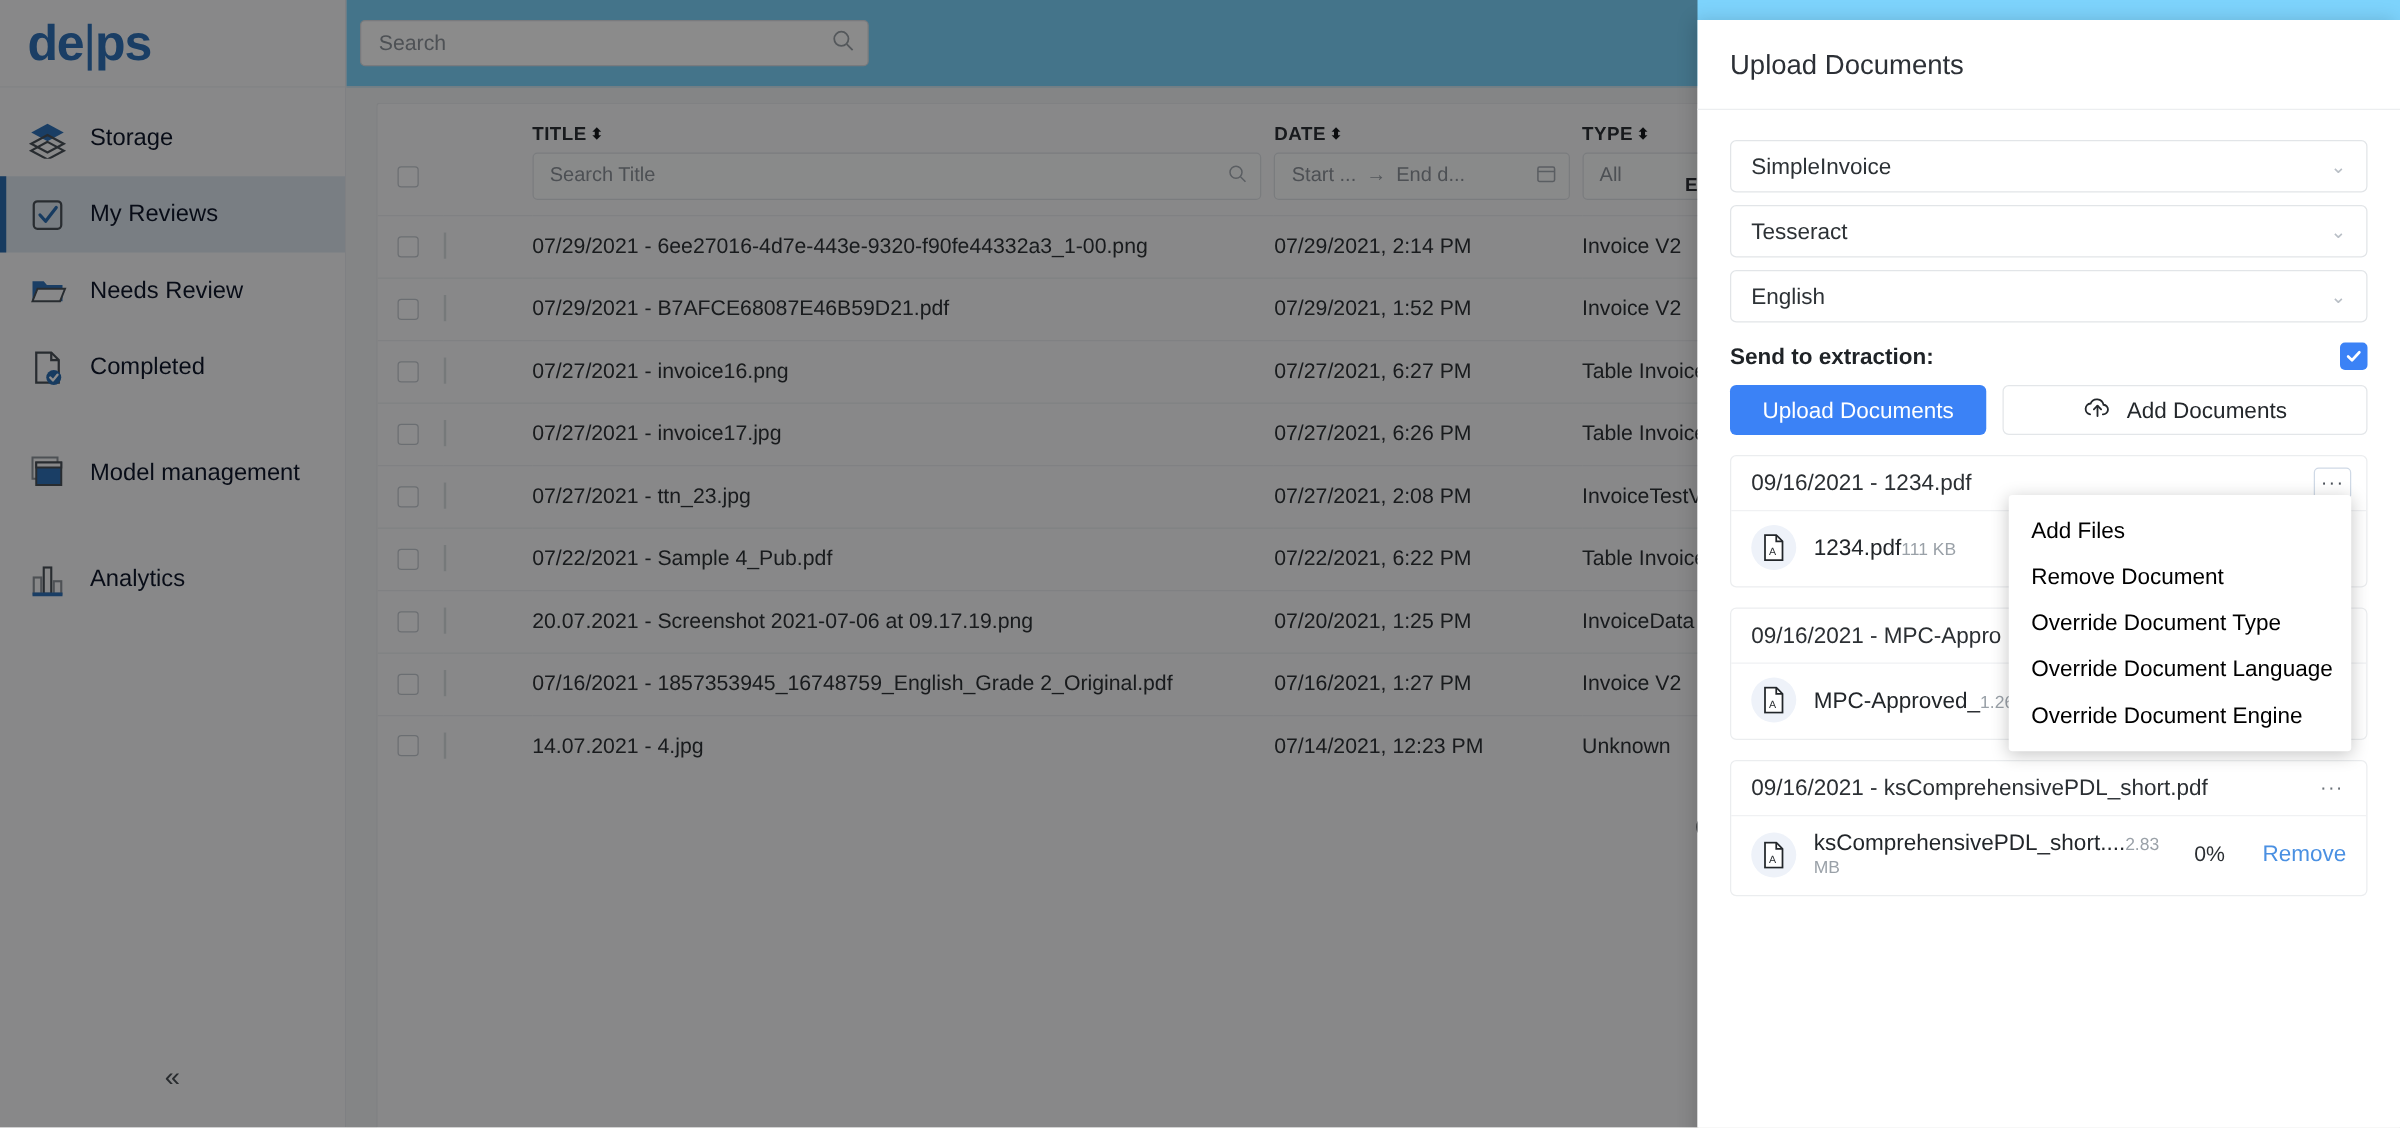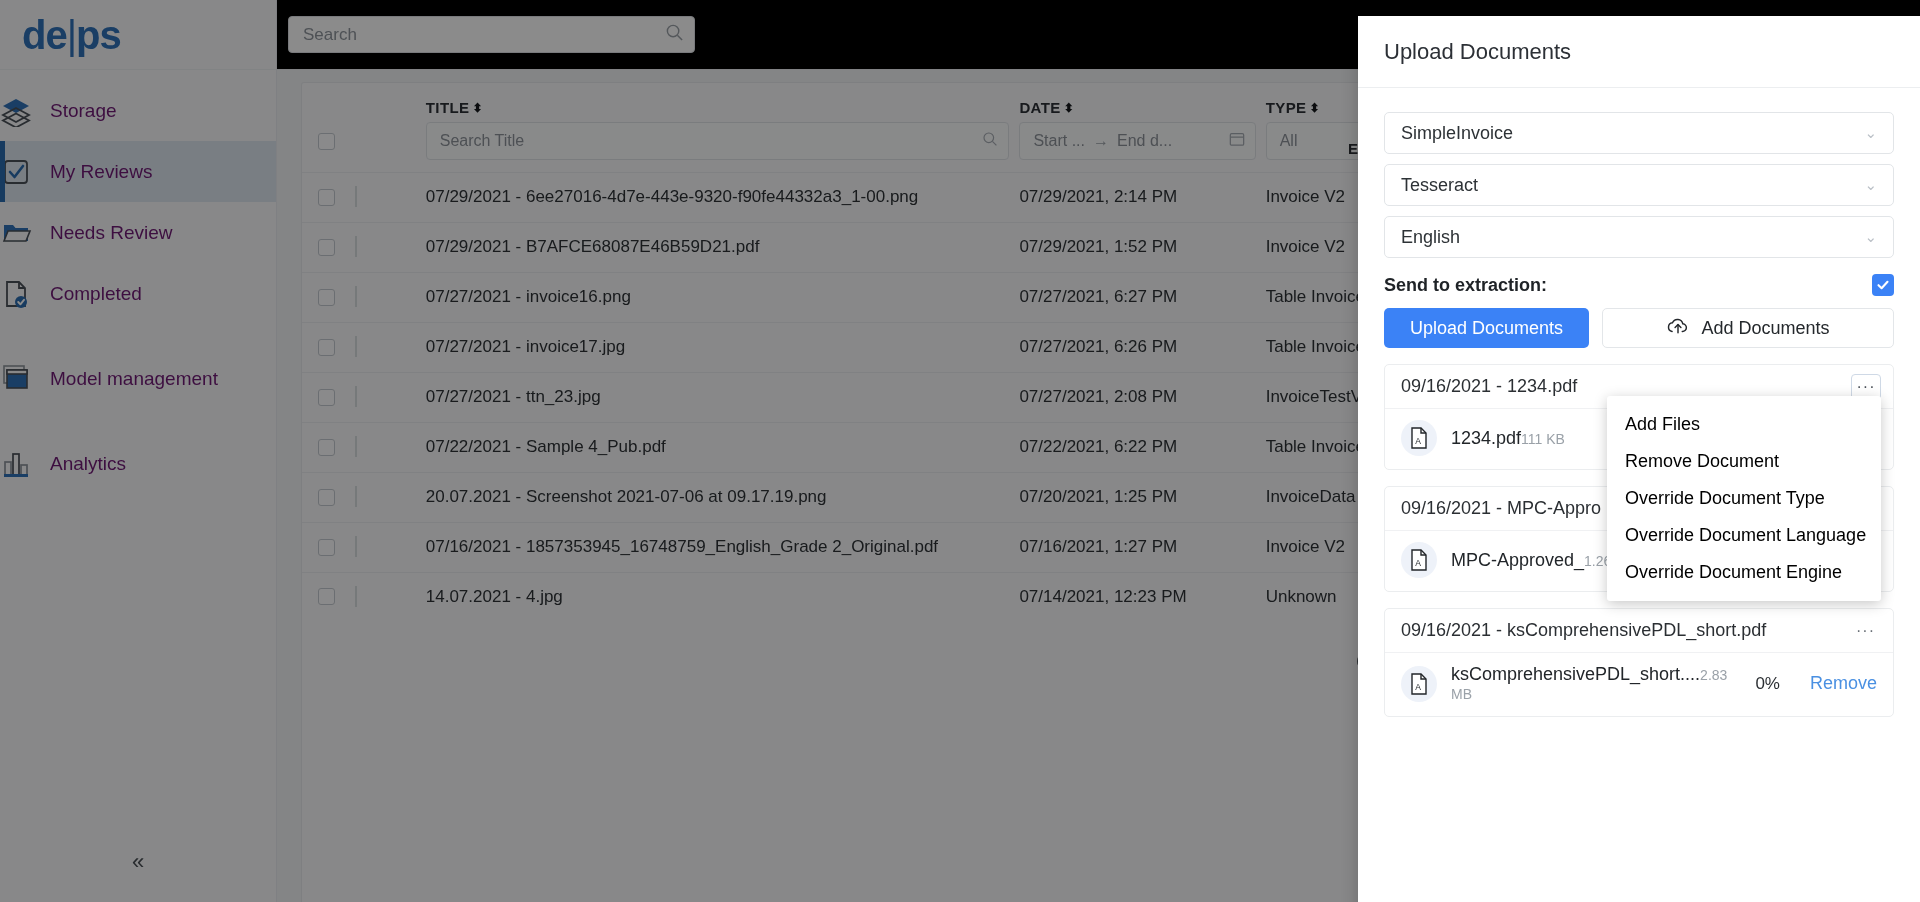--- a/index.html
+++ b/index.html
@@ -34,42 +34,42 @@
     border-bottom: 1px solid #eceef1;
   }
   .logo {
     font-size: 40px; font-weight: bold; color: #3072b8;
     letter-spacing: -1px; line-height: 1;
   }
   .logo .bar { font-weight: normal; }
   .nav { padding-top: 10px; }
   .nav-item {
     display: flex; align-items: center; height: 61px;
-    gap: 18px; cursor: pointer;
-    position: relative; color: #701a75; font-size: 19px;
+    padding-left: 22px; gap: 18px; cursor: pointer;
+    position: relative; color: #0f172a; font-size: 19px;
   }
   .nav-item.active {
     background: #dde6ef;
   }
   .nav-item.active::before {
     content: ""; position: absolute; left: 0; top: 0; bottom: 0;
     width: 5px; background: #2b6cb0;
   }
   .nav-item.spaced { margin-top: 24px; }
   .nav-icon { width: 32px; height: 32px; flex: none; display:block; }
   .collapse-btn {
     position: absolute; bottom: 20px; left: 0; right: 0;
     display: flex; justify-content: center; align-items: center;
     height: 40px; color: #4a4f55; font-size: 22px; cursor: pointer;
   }
 
   
   .topbar {
     position: absolute; left: 277px; top: 0; right: 0; height: 70px;
-    background: #000000; border-bottom: 1px solid #ebedf0;
+    background: #7dd3fc; border-bottom: 1px solid #ebedf0;
     display: flex; align-items: center; z-index: 4;
   }
   .search-box {
     margin-left: 11px; width: 407px; height: 37px;
     border: 1px solid #dcdfe3; border-radius: 4px; background: #fdfdfe;
     display: flex; align-items: center; padding: 0 10px 0 14px;
   }
   .search-box input {
     flex: 1; border: none; outline: none; background: transparent;
     font-size: 17px; color: #41464b; font-family: inherit;

